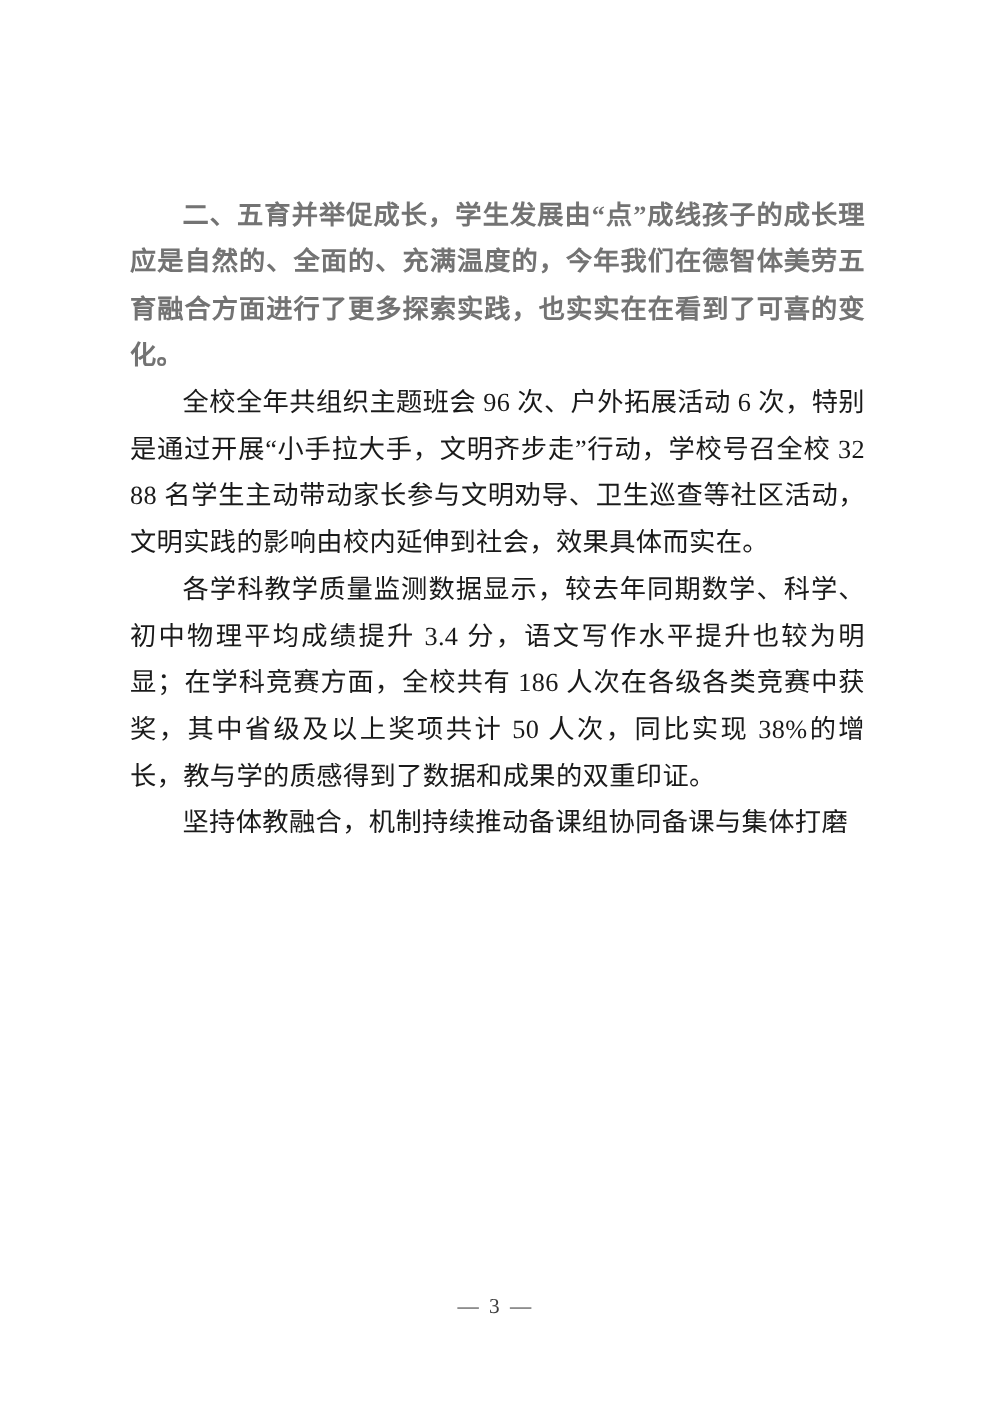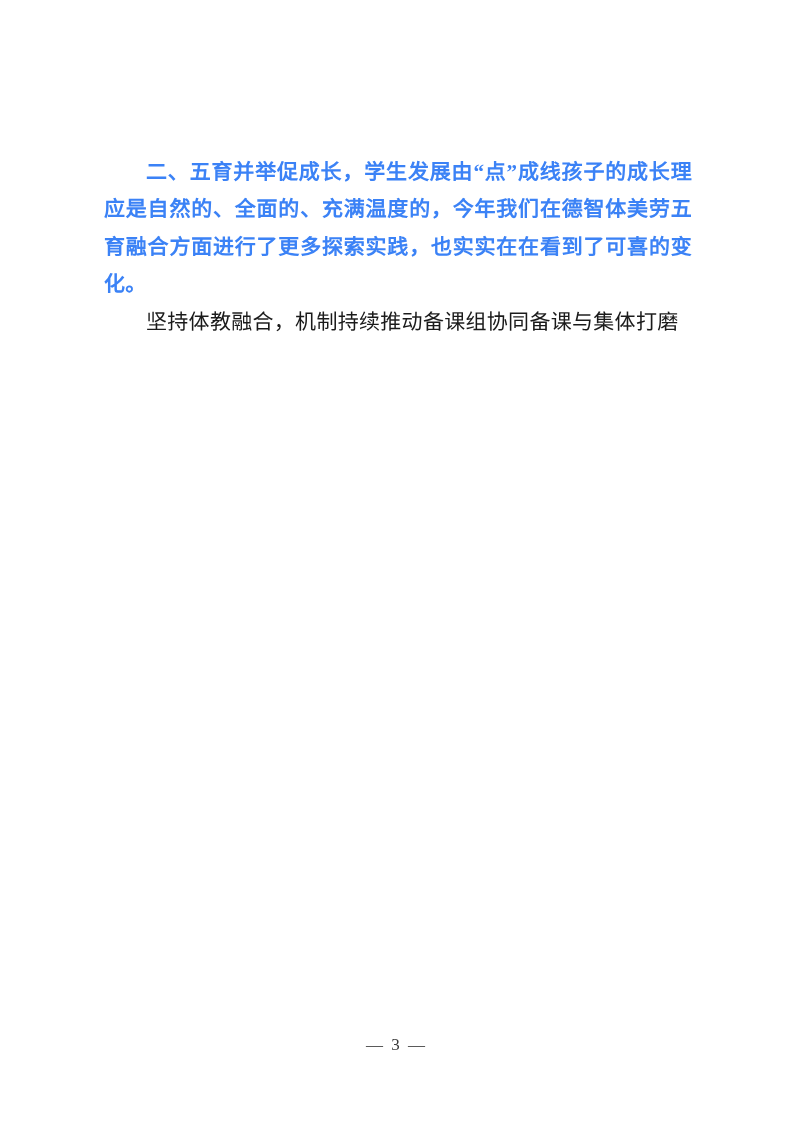--- a/index.html
+++ b/index.html
@@ -26,21 +26,21 @@
     margin: 0;
     font-size: 21px;
     line-height: 37.4px;
     text-align: justify;
     text-indent: 2em;
     letter-spacing: 0.3px;
     word-break: break-all;
   }
   .para.heading {
     font-weight: bold;
-    color: #3b82f6;
+    color: #737373;
   }
   .footer {
     position: absolute;
     top: 1032px;
     left: 0;
     width: 793px;
     text-align: center;
     font-size: 17px;
     line-height: 26px;
     color: #3c3c3c;
@@ -49,21 +49,23 @@
 </style>
 </head>
 <body>
 
 <div class="page">
 
   <div class="text-block">
     <p class="para heading">二、五育并举促成长，学生发展由“点”成线孩子的成长理应是自然的、全面的、充满温度的，今年我们在德智体美劳五育融合方面进行了更多探索实践，也实实在在看到了可喜的变化。</p>
 
 
+    <p class="para">全校全年共组织主题班会 96 次、户外拓展活动 6 次，特别是通过开展“小手拉大手，文明齐步走”行动，学校号召全校 3288 名学生主动带动家长参与文明劝导、卫生巡查等社区活动，文明实践的影响由校内延伸到社会，效果具体而实在。</p>
 
 
+    <p class="para">各学科教学质量监测数据显示，较去年同期数学、科学、初中物理平均成绩提升 3.4 分，语文写作水平提升也较为明显；在学科竞赛方面，全校共有 186 人次在各级各类竞赛中获奖，其中省级及以上奖项共计 50 人次，同比实现 38%的增长，教与学的质感得到了数据和成果的双重印证。</p>
 
     <p class="para">坚持体教融合，机制持续推动备课组协同备课与集体打磨</p>
   </div>
 
   <div class="footer">— 3 —</div>
 
 </div>
 
 </body></html>

